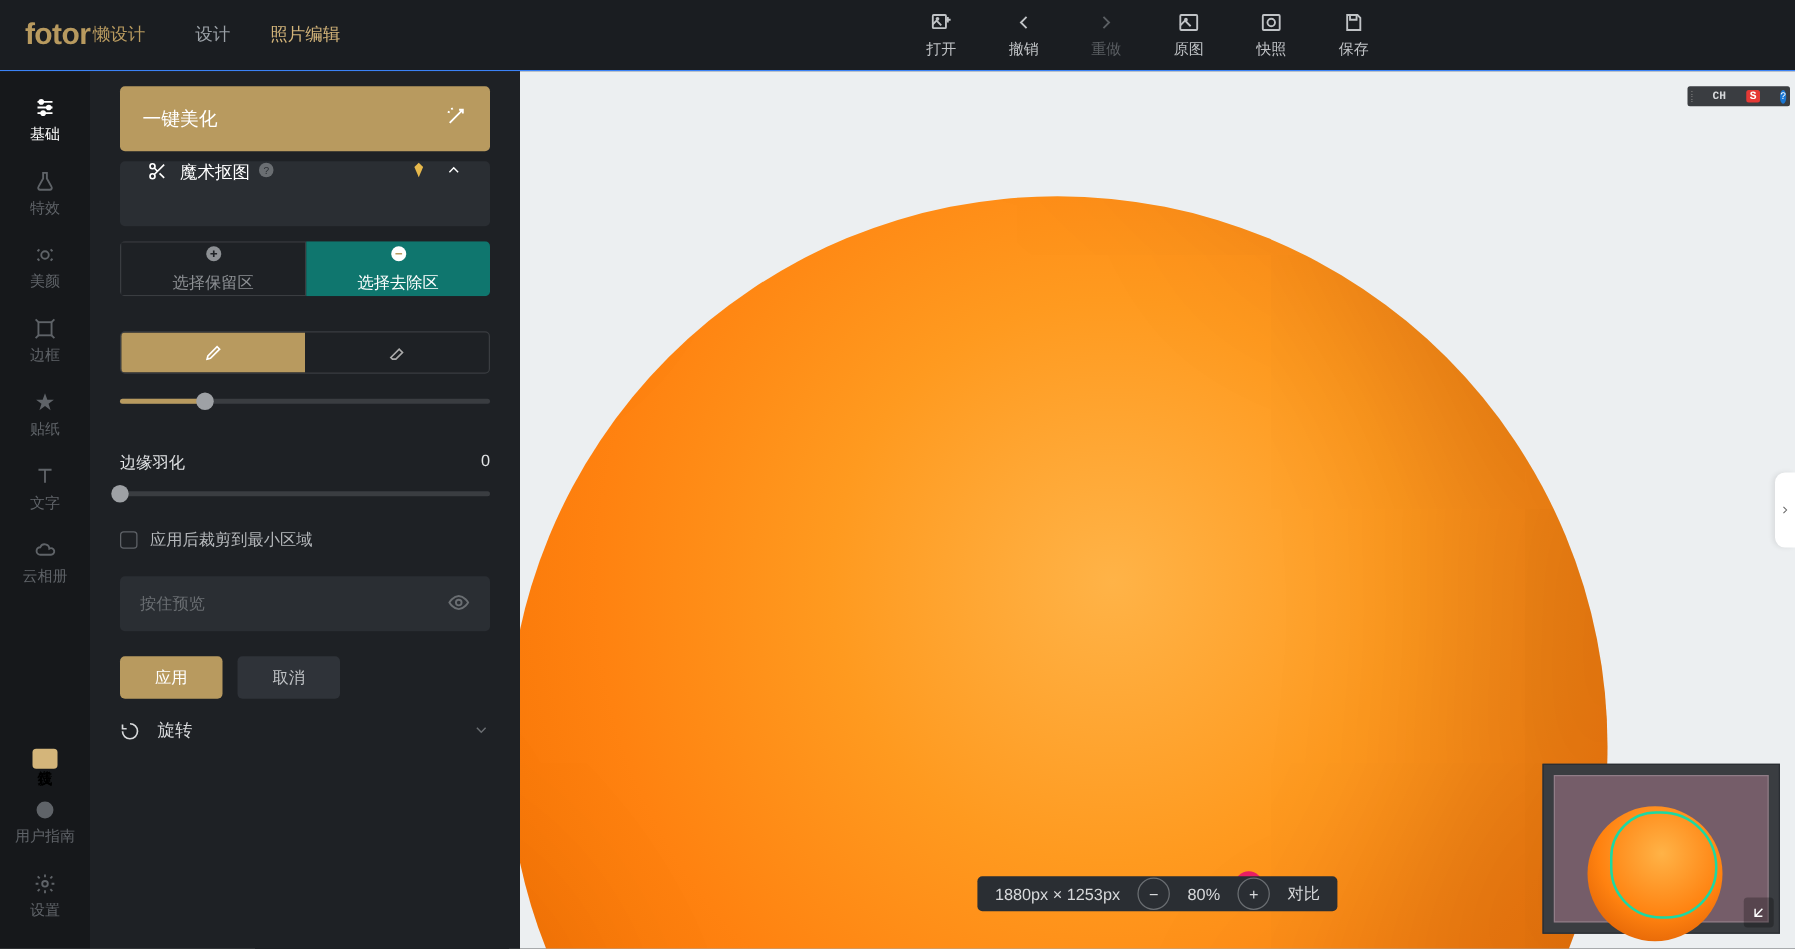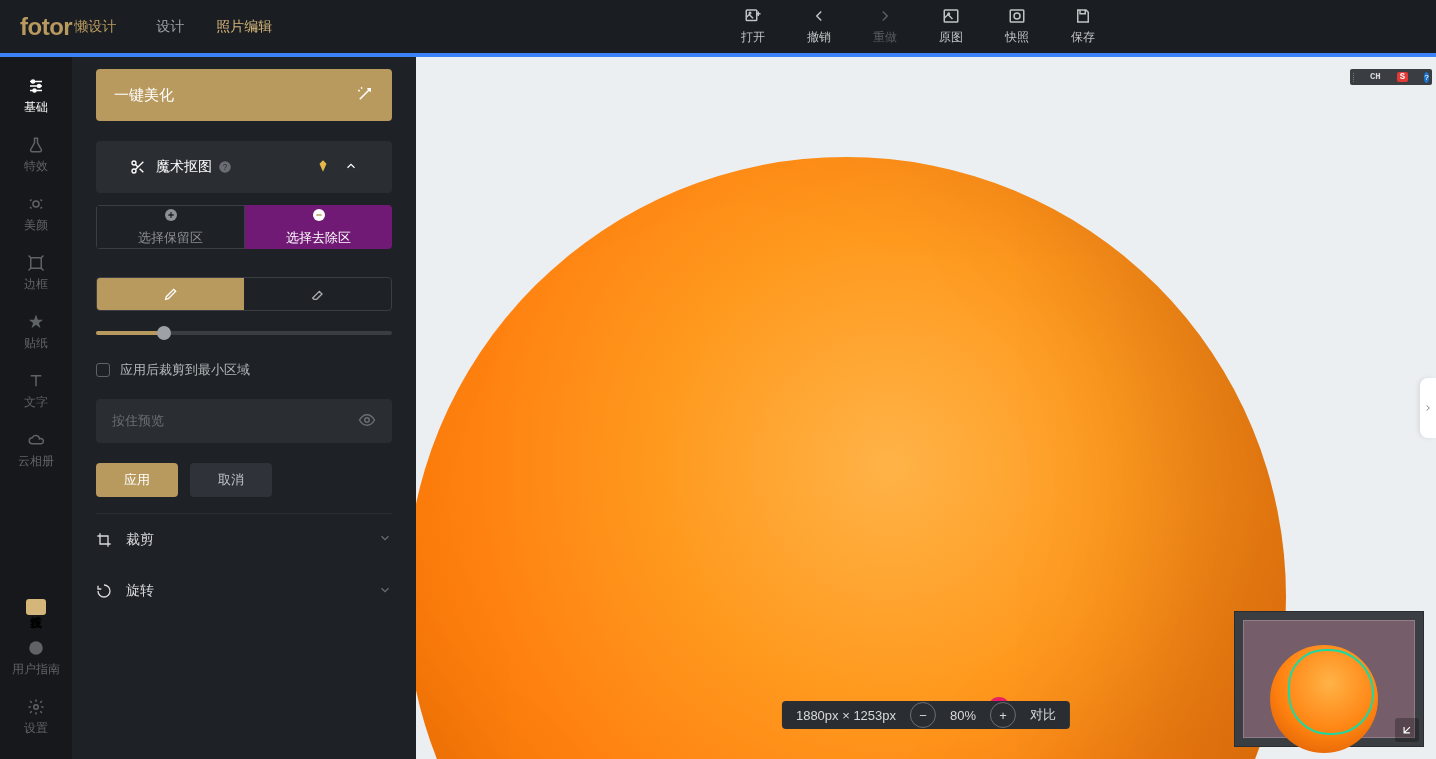--- a/index.html
+++ b/index.html
@@ -1,19 +1,19 @@
 <!DOCTYPE html>
 <html><head>
 <meta charset="utf-8">
 <style>
   * { box-sizing: border-box; margin: 0; padding: 0; }
   body { font-family: "Microsoft YaHei", sans-serif; background: #1a1d21; color: #fff; width: 1436px; height: 759px; overflow: hidden; position: relative; }
   
   
-  .topbar { height: 57px; display: flex; align-items: center; background: #1a1d21; border-bottom: 4px solid #3b82f6; position: relative; }
+  .topbar { height: 57px; display: flex; align-items: center; background: #1a1d21; border-bottom: 1px solid #3b82f6; position: relative; }
   .logo-group { display: flex; align-items: center; margin-left: 20px; }
   .fotor-logo { color: #b89a5f; font-size: 24px; font-weight: bold; letter-spacing: -0.5px; }
   .fotor-sub { color: #b89a5f; font-size: 14px; margin-left: 2px; }
   .top-nav { display: flex; margin-left: 40px; gap: 32px; }
   .top-nav-item { color: #9aa0a6; font-size: 14px; cursor: pointer; }
   .top-nav-item.active { color: #d4b57a; }
   .top-tools { display: flex; margin-left: auto; margin-right: 320px; gap: 0; }
   .top-tool { display: flex; flex-direction: column; align-items: center; width: 66px; color: #c0c3c6; font-size: 12px; cursor: pointer; gap: 4px; }
   .top-tool.disabled { color: #5a5e62; }
   .top-tool svg { width: 18px; height: 18px; }
@@ -23,28 +23,28 @@
   .sidebar-item { display: flex; flex-direction: column; align-items: center; width: 100%; padding: 10px 0; color: #5f6368; font-size: 12px; gap: 4px; cursor: pointer; }
   .sidebar-item.active { color: #fff; }
   .sidebar-item svg { width: 18px; height: 18px; }
   .sidebar-bottom { margin-top: auto; width: 100%; display: flex; flex-direction: column; align-items: center; padding-bottom: 12px; }
   .feedback-btn { background: #d4b57a; color: #000; width: 20px; padding: 8px 2px; writing-mode: vertical-rl; text-align: center; font-size: 12px; border-radius: 3px; margin-bottom: 14px; }
   
   
   .panel { position: absolute; left: 72px; top: 57px; width: 344px; height: 702px; background: #1e2125; padding: 12px 24px; overflow-y: auto; }
   .beautify-btn { background: #b89a5f; height: 52px; border-radius: 4px; display: flex; align-items: center; padding: 0 18px; color: #fff; font-size: 15px; cursor: pointer; }
   .beautify-btn .wand { margin-left: auto; }
-  .accordion-head { background: #2a2e33; height: 52px; border-radius: 4px; margin-top: 20px; display: flex; align-items: center; padding: 0 34px; color: #fff; font-size: 14px; cursor: pointer; }
+  .accordion-head { background: #2a2e33; height: 52px; border-radius: 4px; margin-top: 8px; display: flex; align-items: flex-start; padding: 0 22px; color: #fff; font-size: 14px; cursor: pointer; }
   .accordion-head .diamond { margin-left: auto; color: #e6b84c; }
   .accordion-head .chev { margin-left: 14px; }
   .section-label { color: #c7c9cb; font-size: 13px; margin-top: 24px; }
   .seg-group { display: flex; gap: 0; margin-top: 12px; height: 44px; border-radius: 4px; overflow: hidden; }
   .seg-btn { flex: 1; display: flex; flex-direction: column; align-items: center; justify-content: center; gap: 6px; font-size: 13px; cursor: pointer; }
   .seg-btn.inactive { border: 1px solid #3a3d41; color: #8d9094; background: transparent; }
-  .seg-btn.active { background: #701a75; color: #fff; }
+  .seg-btn.active { background: #0f766e; color: #fff; }
   .seg-btn svg { width: 16px; height: 16px; }
   .brush-toggle { display: flex; margin-top: 28px; height: 34px; border: 1px solid #3a3d41; border-radius: 4px; overflow: hidden; }
   .brush-toggle .half { flex: 1; display: flex; align-items: center; justify-content: center; cursor: pointer; }
   .brush-toggle .half.active { background: #b89a5f; }
   .brush-toggle svg { width: 16px; height: 16px; color: #fff; }
   .slider-row { margin-top: 20px; }
   .slider-lbl { display: flex; justify-content: space-between; font-size: 13px; color: #e2e4e6; }
   .slider-track { position: relative; height: 4px; background: #3a3d41; margin-top: 14px; border-radius: 2px; }
   .slider-fill { position: absolute; height: 100%; background: #b89a5f; border-radius: 2px; }
   .slider-thumb { position: absolute; width: 14px; height: 14px; background: #9ea1a5; border-radius: 50%; top: -5px; transform: translateX(-50%); }
@@ -266,20 +266,30 @@
     </div>
   </div>
 
   <div class="slider-row">
     <div class="slider-track">
       <div class="slider-fill" style="width:23%"></div>
       <div class="slider-thumb" style="left:23%"></div>
     </div>
   </div>
 
+  <div class="slider-row" style="margin-top:38px">
+    <div class="slider-lbl">
+      <span>边缘羽化</span>
+      <span>0</span>
+    </div>
+    <div class="slider-track">
+      <div class="slider-fill" style="width:0%"></div>
+      <div class="slider-thumb" style="left:0%"></div>
+    </div>
+  </div>
 
   <div class="checkbox-row">
     <span class="cb"></span>
     <span>应用后裁剪到最小区域</span>
   </div>
 
   <div class="preview-row">
     <span>按住预览</span>
     <span class="eye">
       <svg width="18" height="18" viewBox="0 0 24 24" fill="none" stroke="#6a6e72" stroke-width="2">
@@ -287,31 +297,20 @@
           <circle cx="12" cy="12" r="3"></circle>
         </svg>
     </span>
   </div>
 
   <div class="action-row">
     <div class="action-btn primary">应用</div>
     <div class="action-btn secondary">取消</div>
   </div>
 
-  <div class="collapse-row">
-    <svg width="16" height="16" viewBox="0 0 24 24" fill="none" stroke="currentColor" stroke-width="2">
-        <path d="M6 2v16h16M2 6h16v16"></path>
-      </svg>
-    <span>裁剪</span>
-    <span class="chev">
-      <svg width="14" height="14" viewBox="0 0 24 24" fill="none" stroke="currentColor" stroke-width="2">
-          <path d="M6 9l6 6 6-6"></path>
-        </svg>
-    </span>
-  </div>
 
   <div class="collapse-row" style="margin-top:0; border-top:none">
     <svg width="16" height="16" viewBox="0 0 24 24" fill="none" stroke="currentColor" stroke-width="2">
         <path d="M3 12a9 9 0 109-9M3 4v5h5"></path>
       </svg>
     <span>旋转</span>
     <span class="chev">
       <svg width="14" height="14" viewBox="0 0 24 24" fill="none" stroke="currentColor" stroke-width="2">
           <path d="M6 9l6 6 6-6"></path>
         </svg>

